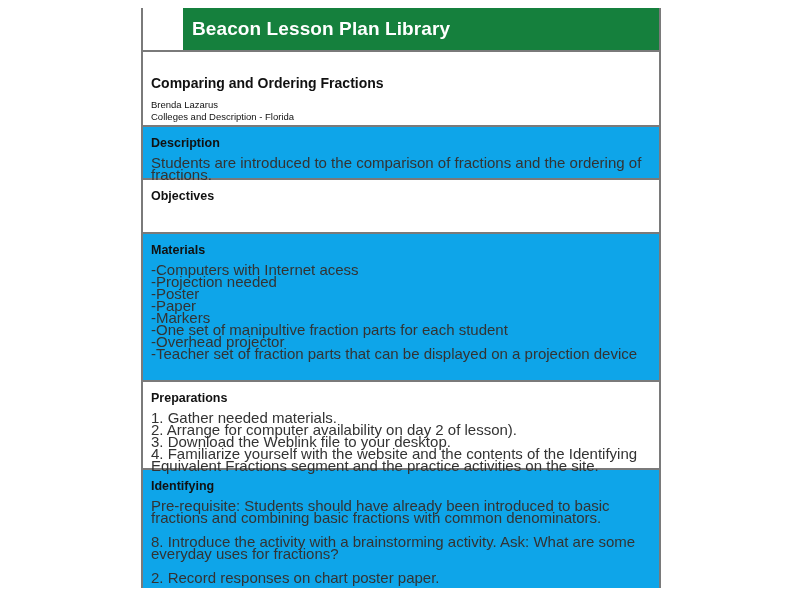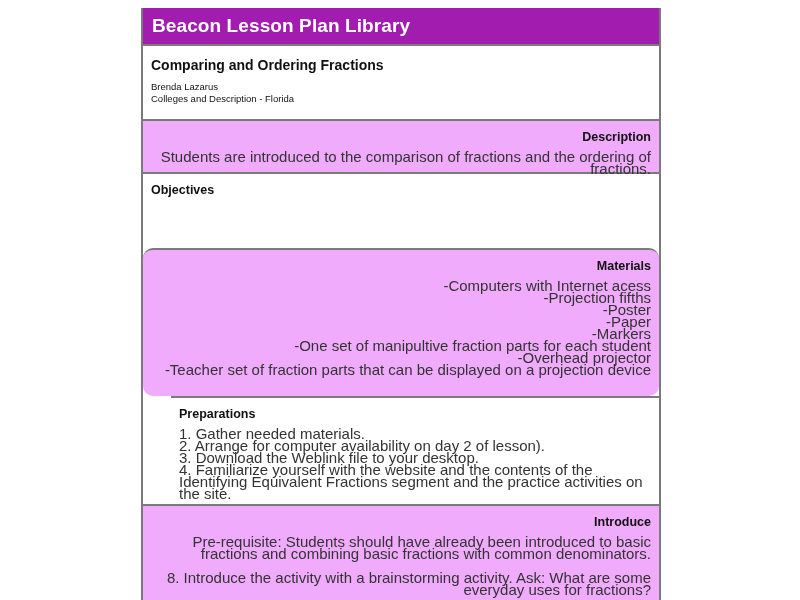--- a/index.html
+++ b/index.html
@@ -14,40 +14,41 @@
     .page {
       position: absolute;
       left: 141px;
       top: 8px;
       width: 520px;
       border-left: 2px solid #7a7a7a;
       border-right: 2px solid #7a7a7a;
       box-sizing: border-box;
     }
     .banner {
-      background: #a21caf;
+      background: #15803d;
       color: #ffffff;
-      height: 36px;
+      height: 42px;
       padding: 0 9px;
       box-sizing: border-box;
       display: flex;
       align-items: center;
       font-size: 19px;
       font-weight: bold;
       letter-spacing: 0.1px;
+      margin-left: 40px;
     }
     .section {
       border-top: 2px solid #7a7a7a;
       padding: 9px 8px 10px 8px;
       box-sizing: border-box;
       color: #222;
     }
     .section.white { background: #ffffff; }
-    .section.grey  { background: #f0abfc; text-align: right; }
-    .title-section { height: 75px; padding-top: 11px; }
+    .section.grey  { background: #0ea5e9; }
+    .title-section { height: 75px; padding-top: 23px; }
     .lesson-title {
       font-size: 14px;
       font-weight: bold;
       margin: 0 0 8px 0;
       color: #111;
     }
     .author-line {
       font-size: 9.5px;
       font-weight: normal;
       line-height: 12px;
@@ -59,23 +60,23 @@
       margin: 0 0 7px 0;
       color: #111;
     }
     .section p, .section .line {
       font-size: 15px;
       line-height: 12px;
       margin: 0;
       color: #333;
     }
     .desc-section { height: 53px; }
-    .obj-section { height: 76px; }
-    .mat-section { height: 148px; border-radius: 10px; }
-    .prep-section { height: 108px; margin-left: 28px; }
+    .obj-section { height: 54px; }
+    .mat-section { height: 148px; }
+    .prep-section { height: 88px; }
     .proc-section { height: 120px; }
     .proc-gap { height: 12px; }
   </style>
 </head>
 <body>
 
 <div class="page">
 
   <div class="banner">
     <span>Beacon Lesson Plan Library</span>
@@ -92,39 +93,39 @@
     <p>Students are introduced to the comparison of fractions and the ordering of fractions.</p>
   </div>
 
   <div class="section white obj-section">
     <h2>Objectives</h2>
   </div>
 
   <div class="section grey mat-section">
     <h2>Materials</h2>
     <div class="line">-Computers with Internet acess</div>
-    <div class="line">-Projection fifths</div>
+    <div class="line">-Projection needed</div>
     <div class="line">-Poster</div>
     <div class="line">-Paper</div>
     <div class="line">-Markers</div>
     <div class="line">-One set of manipultive fraction parts for each student</div>
     <div class="line">-Overhead projector</div>
     <div class="line">-Teacher set of fraction parts that can be displayed on a projection device</div>
   </div>
 
   <div class="section white prep-section">
     <h2>Preparations</h2>
     <div class="line">1. Gather needed materials.</div>
     <div class="line">2. Arrange for computer availability on day 2 of lesson).</div>
     <div class="line">3. Download the Weblink file to your desktop.</div>
     <div class="line">4. Familiarize yourself with the website and the contents of the Identifying Equivalent Fractions segment and the practice activities on the site.</div>
   </div>
 
   <div class="section grey proc-section">
-    <h2>Introduce</h2>
+    <h2>Identifying</h2>
     <p>Pre-requisite: Students should have already been introduced to basic fractions and combining basic fractions with common denominators.</p>
     <div class="proc-gap"></div>
     <p>8. Introduce the activity with a brainstorming activity. Ask: What are some everyday uses for fractions?</p>
     <div class="proc-gap"></div>
     <p>2. Record responses on chart poster paper.</p>
   </div>
 
 </div>
 
 </body></html>

